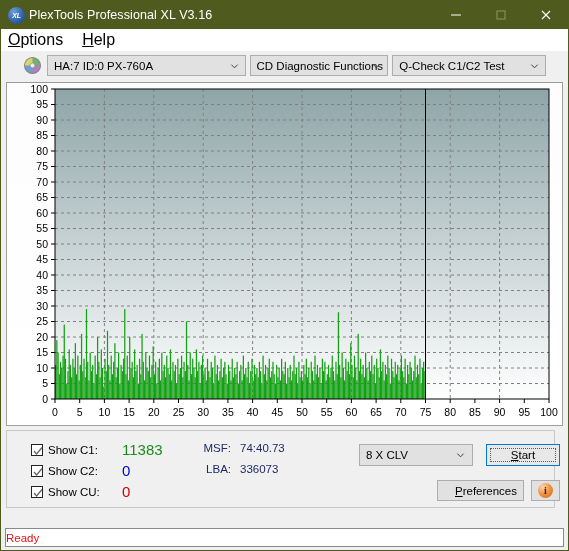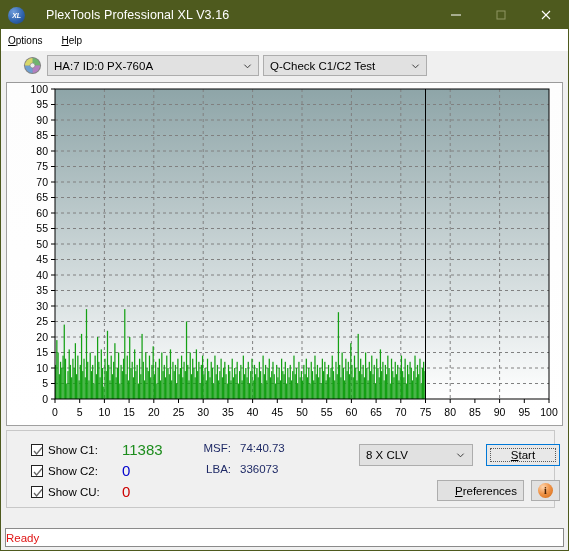--- a/index.html
+++ b/index.html
@@ -50,21 +50,21 @@
     color: #ffffff;
     font-size: 7px;
     font-weight: bold;
     font-style: italic;
     line-height: 1;
     letter-spacing: -0.3px;
   }
   #window-title {
     color: #ffffff;
     font-size: 12.5px;
-    margin-left: 21px;
+    margin-left: 4px;
     white-space: nowrap;
     letter-spacing: 0.1px;
   }
   .win-btns {
     position: absolute;
     right: 0;
     top: 0;
     height: 28px;
     display: flex;
   }
@@ -84,21 +84,21 @@
   
   #menu-bar {
     height: 22px;
     background: #ffffff;
     display: flex;
     align-items: center;
     padding-left: 7px;
     box-sizing: border-box;
   }
   .menu-item {
-    font-size: 10px;
+    font-size: 16px;
     color: #000000;
     margin-right: 19px;
     white-space: nowrap;
   }
   .menu-item u { text-decoration: underline; }
 
   
   #toolbar {
     height: 29px;
     background: #f0f0f0;
@@ -354,20 +354,26 @@
       <circle cx="10" cy="10" r="2.6" fill="#ededed" stroke="#7a7a7a" stroke-width="0.6"></circle>
     </svg>
 
     <div class="combo" id="combo-drive">
       <span>HA:7 ID:0  PX-760A</span>
       <svg class="chev" viewBox="0 0 10 10">
           <polyline points="1.5,3.5 5,7 8.5,3.5" fill="none" stroke="#3c3c3c" stroke-width="1.1"></polyline>
         </svg>
     </div>
 
+    <div class="combo" id="combo-function">
+      <span>CD Diagnostic Functions</span>
+      <svg class="chev" viewBox="0 0 10 10">
+          <polyline points="1.5,3.5 5,7 8.5,3.5" fill="none" stroke="#3c3c3c" stroke-width="1.1"></polyline>
+        </svg>
+    </div>
 
     <div class="combo" id="combo-test">
       <span>Q-Check C1/C2 Test</span>
       <svg class="chev" viewBox="0 0 10 10">
           <polyline points="1.5,3.5 5,7 8.5,3.5" fill="none" stroke="#3c3c3c" stroke-width="1.1"></polyline>
         </svg>
     </div>
   </div>
 
   <div id="chart-panel">

